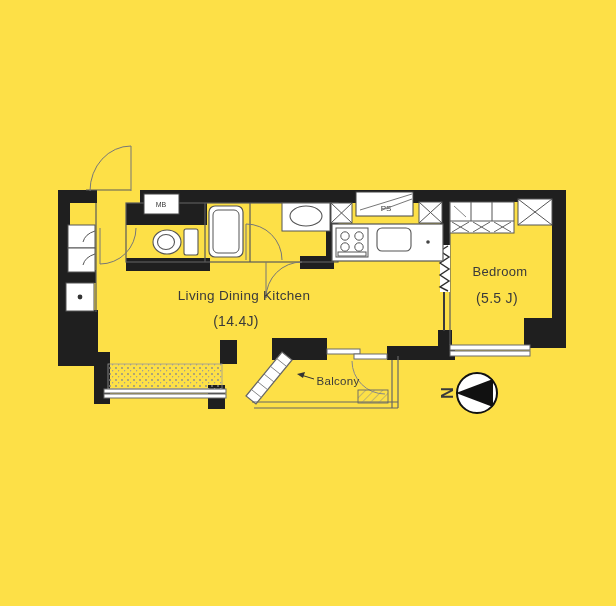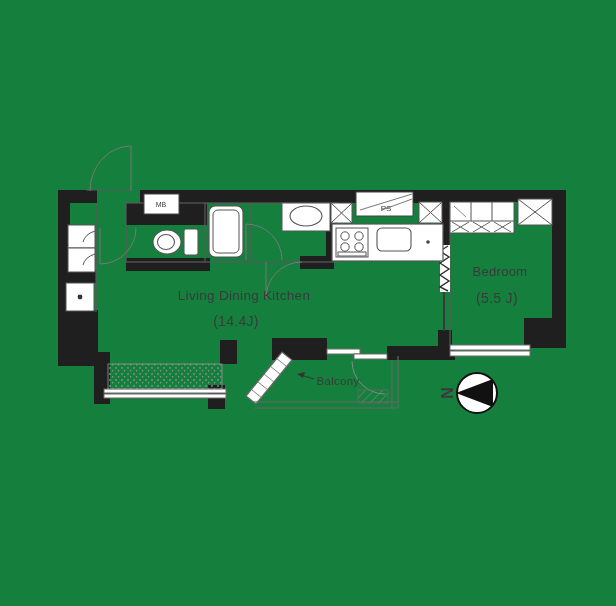--- a/index.html
+++ b/index.html
@@ -1,16 +1,16 @@
 <!DOCTYPE html>
 <html><head>
 <meta charset="utf-8">
 <style>
   html,body{margin:0;padding:0;background:#ffffff;}
-  .stage{position:relative;width:616px;height:606px;background:#15803d;overflow:hidden;
+  .stage{position:relative;width:616px;height:606px;background:#fde047;overflow:hidden;
          font-family:"Liberation Sans", sans-serif;}
   svg text{font-family:"Liberation Sans","DejaVu Sans",sans-serif;fill:#3a3a3a;}
   .room-label{letter-spacing:.3px;}
 </style>
 </head>
 <body>
 
 <div class="stage">
 <svg width="616" height="606" viewBox="0 0 616 606">
   <defs>

